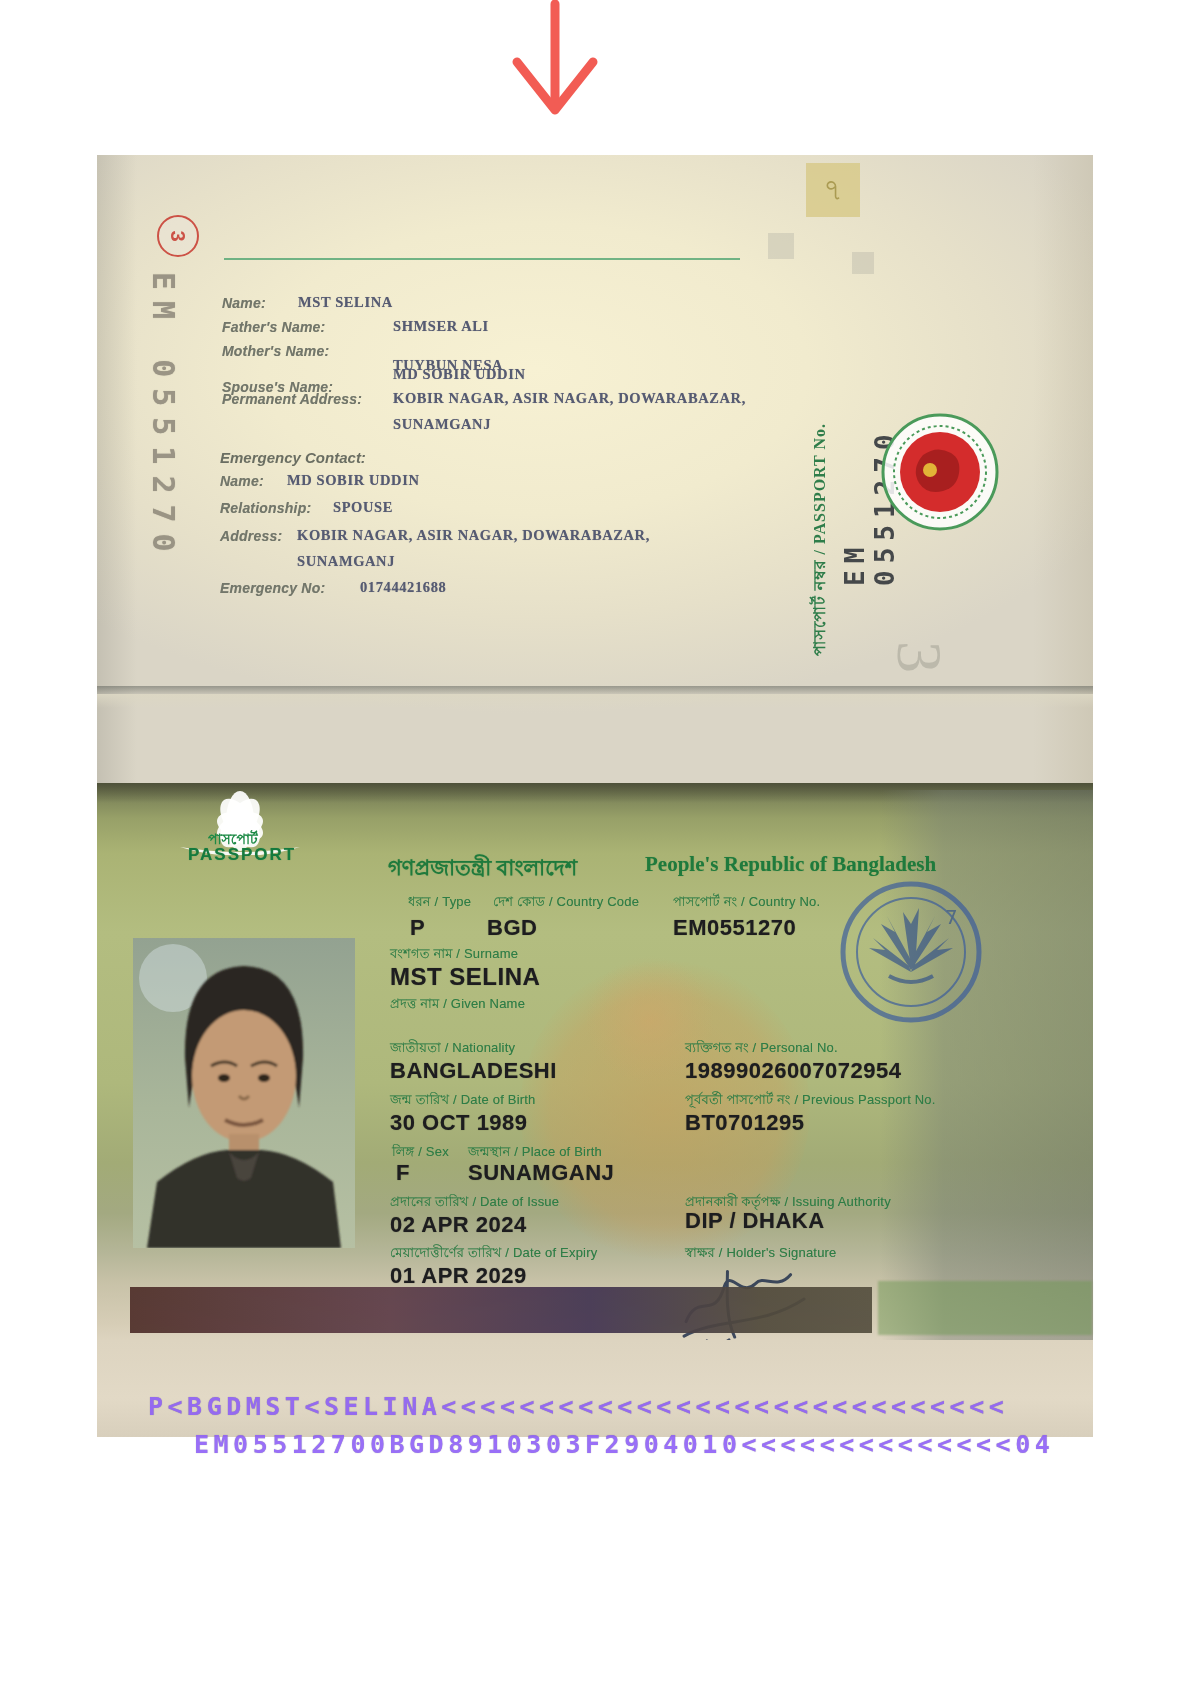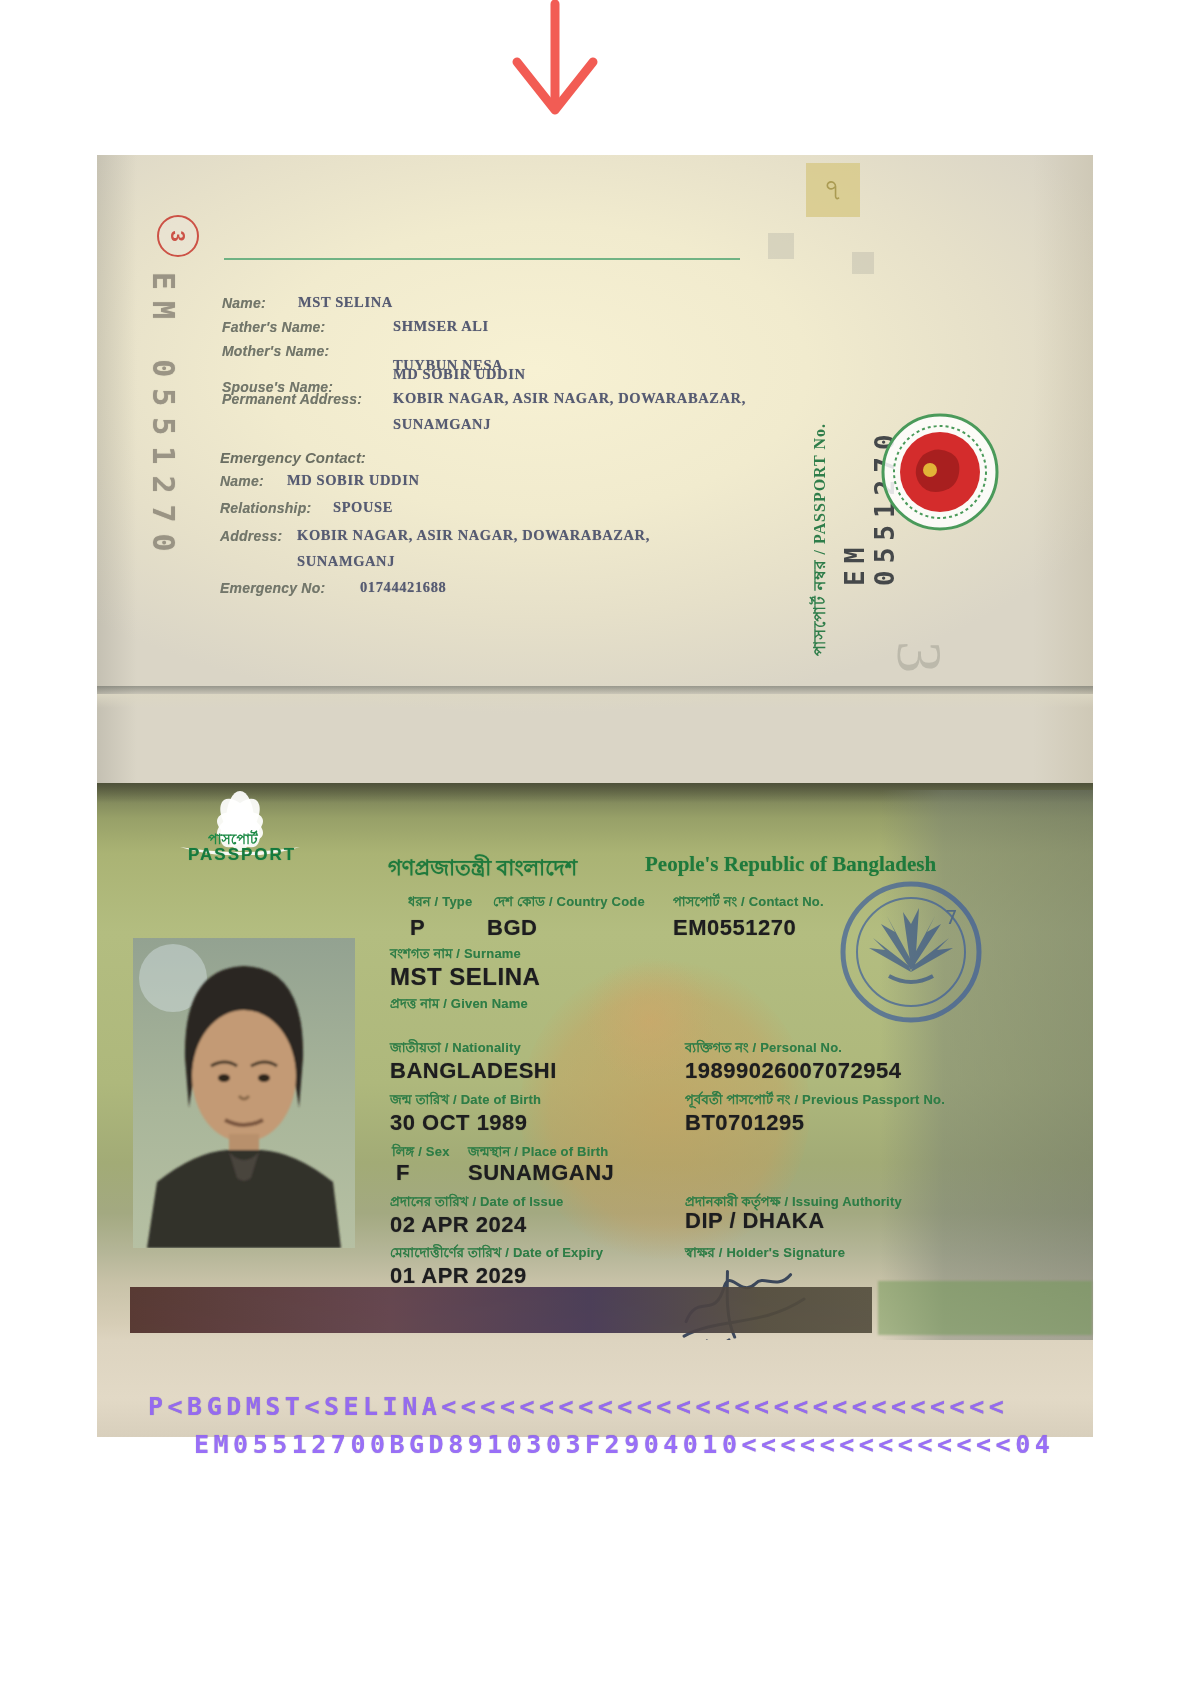--- a/index.html
+++ b/index.html
@@ -61,21 +61,21 @@
   .maroon-band{left:130px;top:1287px;width:742px;height:46px;filter:blur(.6px);
     background:linear-gradient(90deg,#50302b 0%,#5e3e49 35%,#433552 62%,#514a3c 85%,#565040 100%);opacity:.93;}
   .green-patch{left:878px;top:1281px;width:214px;height:54px;background:rgba(112,152,84,.5);filter:blur(1px);}
   .mrz-strip{left:97px;top:1340px;width:996px;height:97px;
     background:linear-gradient(180deg,#ddd4c0,#e2d9c6 60%,#d8cfbc);}
   .mrz{font-family:"DejaVu Sans Mono",monospace;font-size:25px;font-weight:bold;color:#8b5cf6;
     letter-spacing:4.5px;opacity:.88;text-shadow:0 0 1px rgba(60,64,70,.5);white-space:nowrap;}
 
   .dp-header{font-family:"Liberation Serif",serif;font-weight:bold;color:#1f7a3c;font-size:21px;
     text-shadow:0 0 1px rgba(31,122,60,.4);}
-  .lbl-dp{color:#2e7d46;font-size:13px;font-weight:bold;letter-spacing:.2px;
+  .lbl-dp{color:#2e7d46;font-size:13px;font-weight:normal;letter-spacing:.2px;
     text-shadow:0 0 .5px rgba(46,125,70,.45);white-space:nowrap;}
   .val-dp{color:#1d1d1f;font-weight:bold;font-size:22px;letter-spacing:.5px;
     text-shadow:0 0 1px rgba(20,20,20,.45);white-space:nowrap;}
   .lily-bn{color:#1d8a46;font-size:14px;font-weight:bold;}
   .lily-en{color:#157a3e;font-size:17px;font-weight:bold;letter-spacing:2px;text-shadow:0 0 1px rgba(21,122,62,.5);}
 </style>
 </head>
 <body>
 
 <div id="screen">
@@ -162,21 +162,21 @@
     </g>
   </svg>
   <div class="abs lily-bn" style="left:208px;top:828px;">পাসপোর্ট</div>
   <div class="abs lily-en" style="left:188px;top:845px;">PASSPORT</div>
 
   <div class="abs dp-header" style="left:388px;top:852px;">গণপ্রজাতন্ত্রী বাংলাদেশ</div>
   <div class="abs dp-header" style="left:645px;top:852px;">People's Republic of Bangladesh</div>
 
   <div class="abs lbl-dp" style="left:408px;top:892px;">ধরন / Type</div>
   <div class="abs lbl-dp" style="left:493px;top:892px;">দেশ কোড / Country Code</div>
-  <div class="abs lbl-dp" style="left:673px;top:892px;">পাসপোর্ট নং / Contact No.</div>
+  <div class="abs lbl-dp" style="left:673px;top:892px;">পাসপোর্ট নং / Country No.</div>
 
   <div class="abs val-dp" style="left:410px;top:915px;">P</div>
   <div class="abs val-dp" style="left:487px;top:915px;">BGD</div>
   <div class="abs val-dp" style="left:673px;top:915px;">EM0551270</div>
 
   <div class="abs lbl-dp" style="left:390px;top:944px;">বংশগত নাম / Surname</div>
   <div class="abs val-dp" style="left:390px;top:963px;font-size:24px;">MST SELINA</div>
   <div class="abs lbl-dp" style="left:390px;top:994px;">প্রদত্ত নাম / Given Name</div>
 
   <div class="abs lbl-dp" style="left:390px;top:1038px;">জাতীয়তা / Nationality</div>

